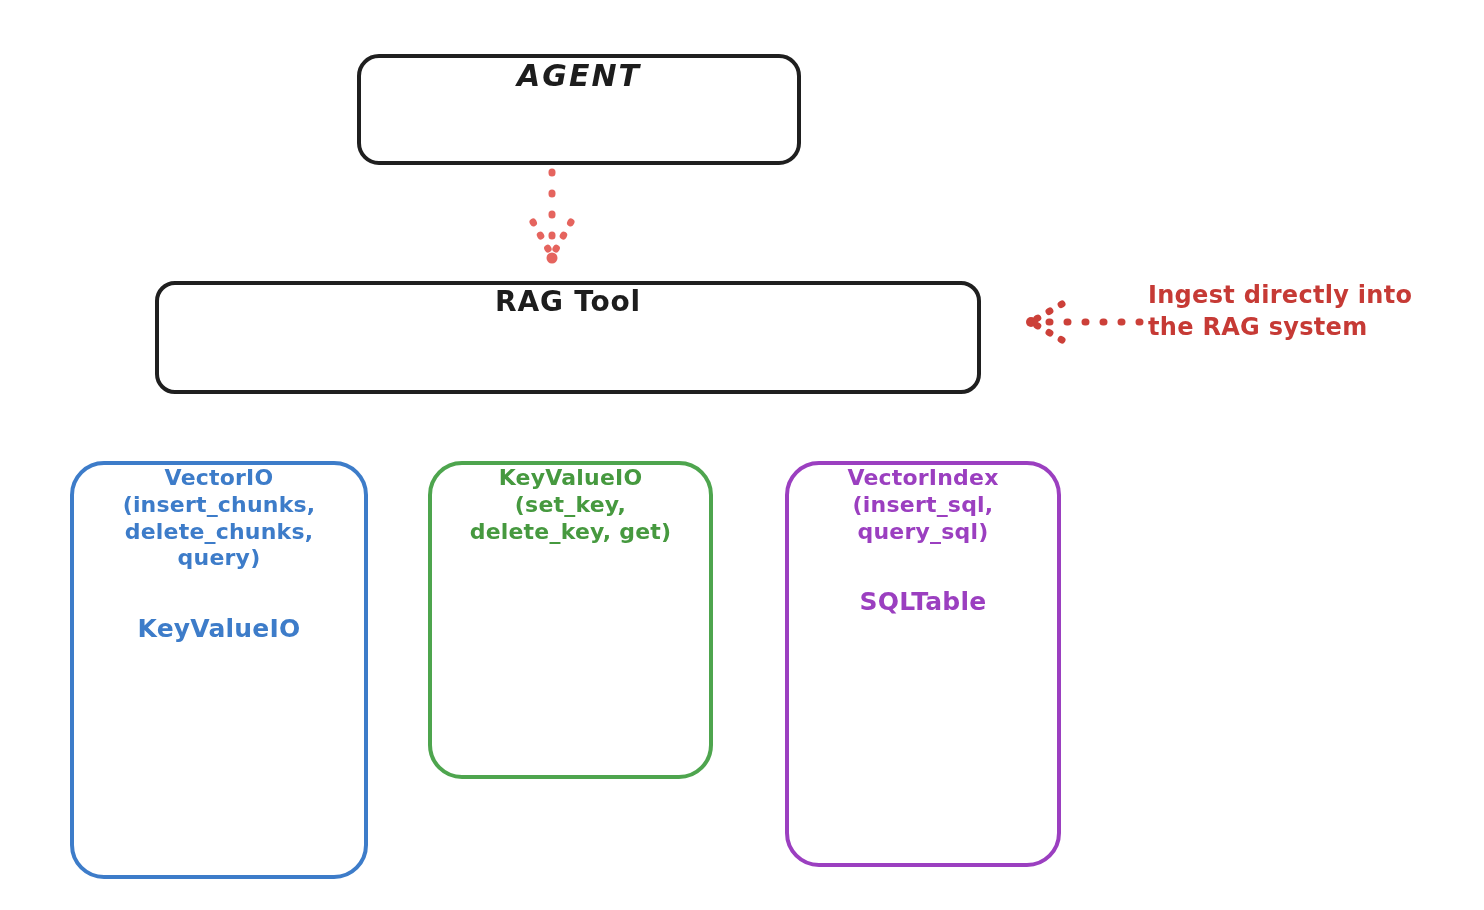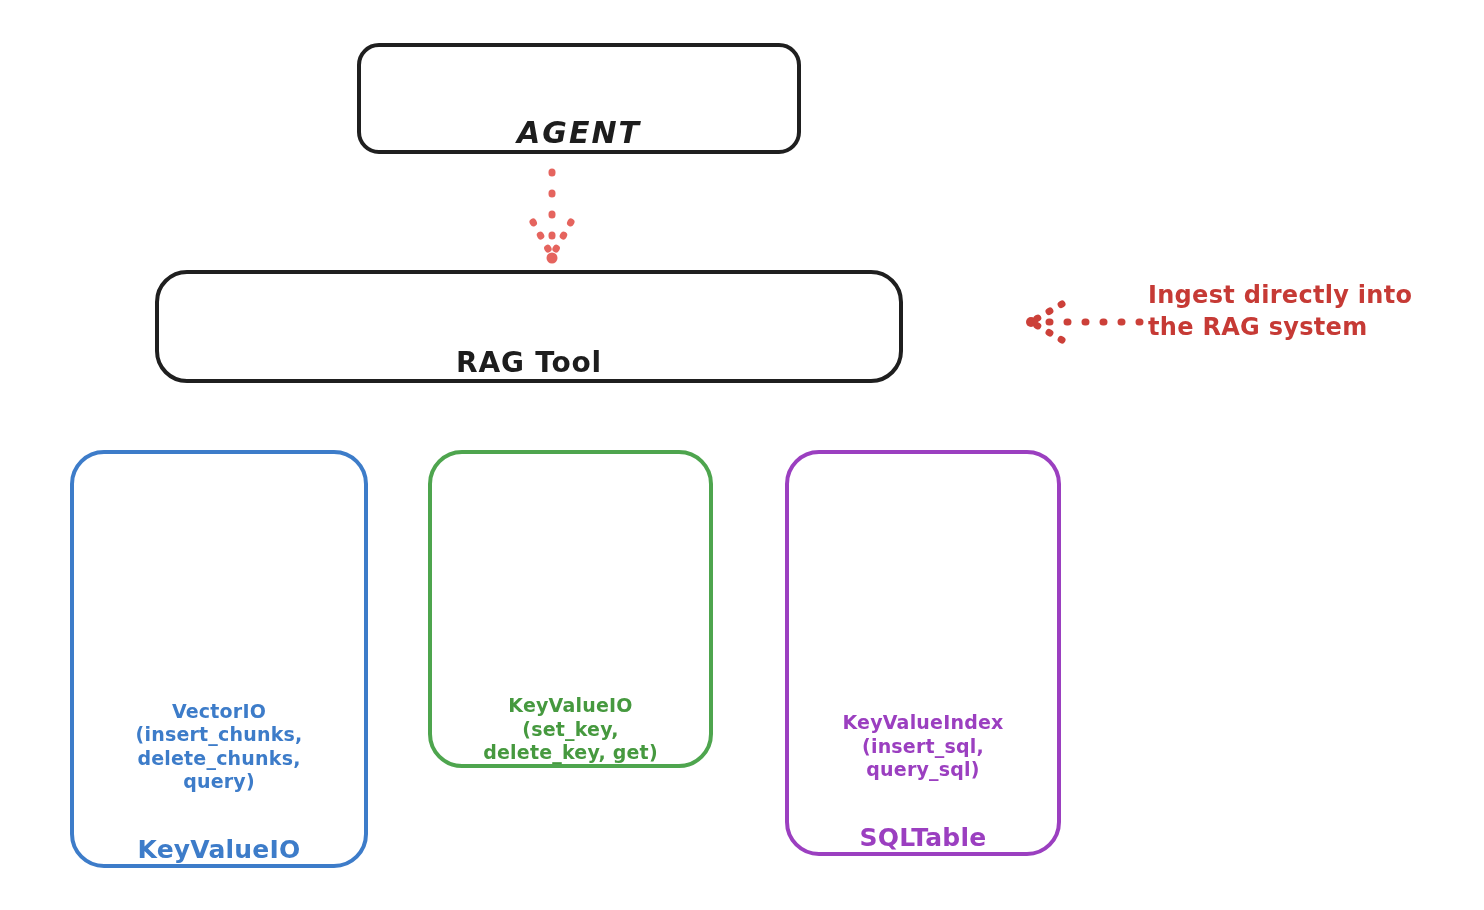--- a/index.html
+++ b/index.html
@@ -17,22 +17,23 @@
     height: 910px;
     background: #ffffff;
     overflow: hidden;
   }
   .node {
     position: absolute;
     box-sizing: border-box;
     display: flex;
     flex-direction: column;
     align-items: center;
-    justify-content: flex-end;
+    justify-content: flex-start;
     background: #ffffff;
+    margin-top: 11px;
   }
   .node-label {
     text-align: center;
     white-space: pre-line;
     line-height: 1.18;
     letter-spacing: 0.5px;
   }
 
   
   #agent-node {
@@ -49,44 +50,44 @@
     font-weight: 700;
     font-size: 30px;
     color: #1d1d1d;
     letter-spacing: 2px;
   }
 
   
   #ragtool-node {
     left: 155px;
     top: 270px;
-    width: 748px;
+    width: 826px;
     height: 113px;
     border: 4.5px solid #1f1f1f;
-    border-radius: 32px;
+    border-radius: 20px;
   }
   #ragtool-node .node-label {
     font-family: "DejaVu Sans", sans-serif;
     font-weight: 600;
     font-size: 28px;
     color: #1d1d1d;
     letter-spacing: 0.8px;
   }
 
   
   .io-node {
     border-width: 4px;
     border-style: solid;
     border-radius: 34px;
     padding: 0 10px;
   }
   .io-node .io-title {
     font-family: "DejaVu Sans", sans-serif;
     font-weight: 600;
-    font-size: 19px;
+    font-size: 22px;
     line-height: 1.22;
     text-align: center;
     white-space: pre-line;
     letter-spacing: 0.2px;
   }
   .io-node .io-sub {
     font-family: "DejaVu Sans", sans-serif;
     font-weight: 600;
     font-size: 25px;
     text-align: center;
@@ -189,21 +190,21 @@
     <div class="io-sub">KeyValueIO</div>
   </div>
 
   <div class="node io-node" id="keyvalueio-node">
     <div class="io-title">KeyValueIO
 (set_key,
 delete_key, get)</div>
   </div>
 
   <div class="node io-node" id="relationalio-node">
-    <div class="io-title">KeyValueIndex
+    <div class="io-title">VectorIndex
 (insert_sql,
 query_sql)</div>
     <div class="io-sub">SQLTable</div>
   </div>
 
   <div id="ingest-annotation">Ingest directly into
 the RAG system</div>
 
 </div>
 

